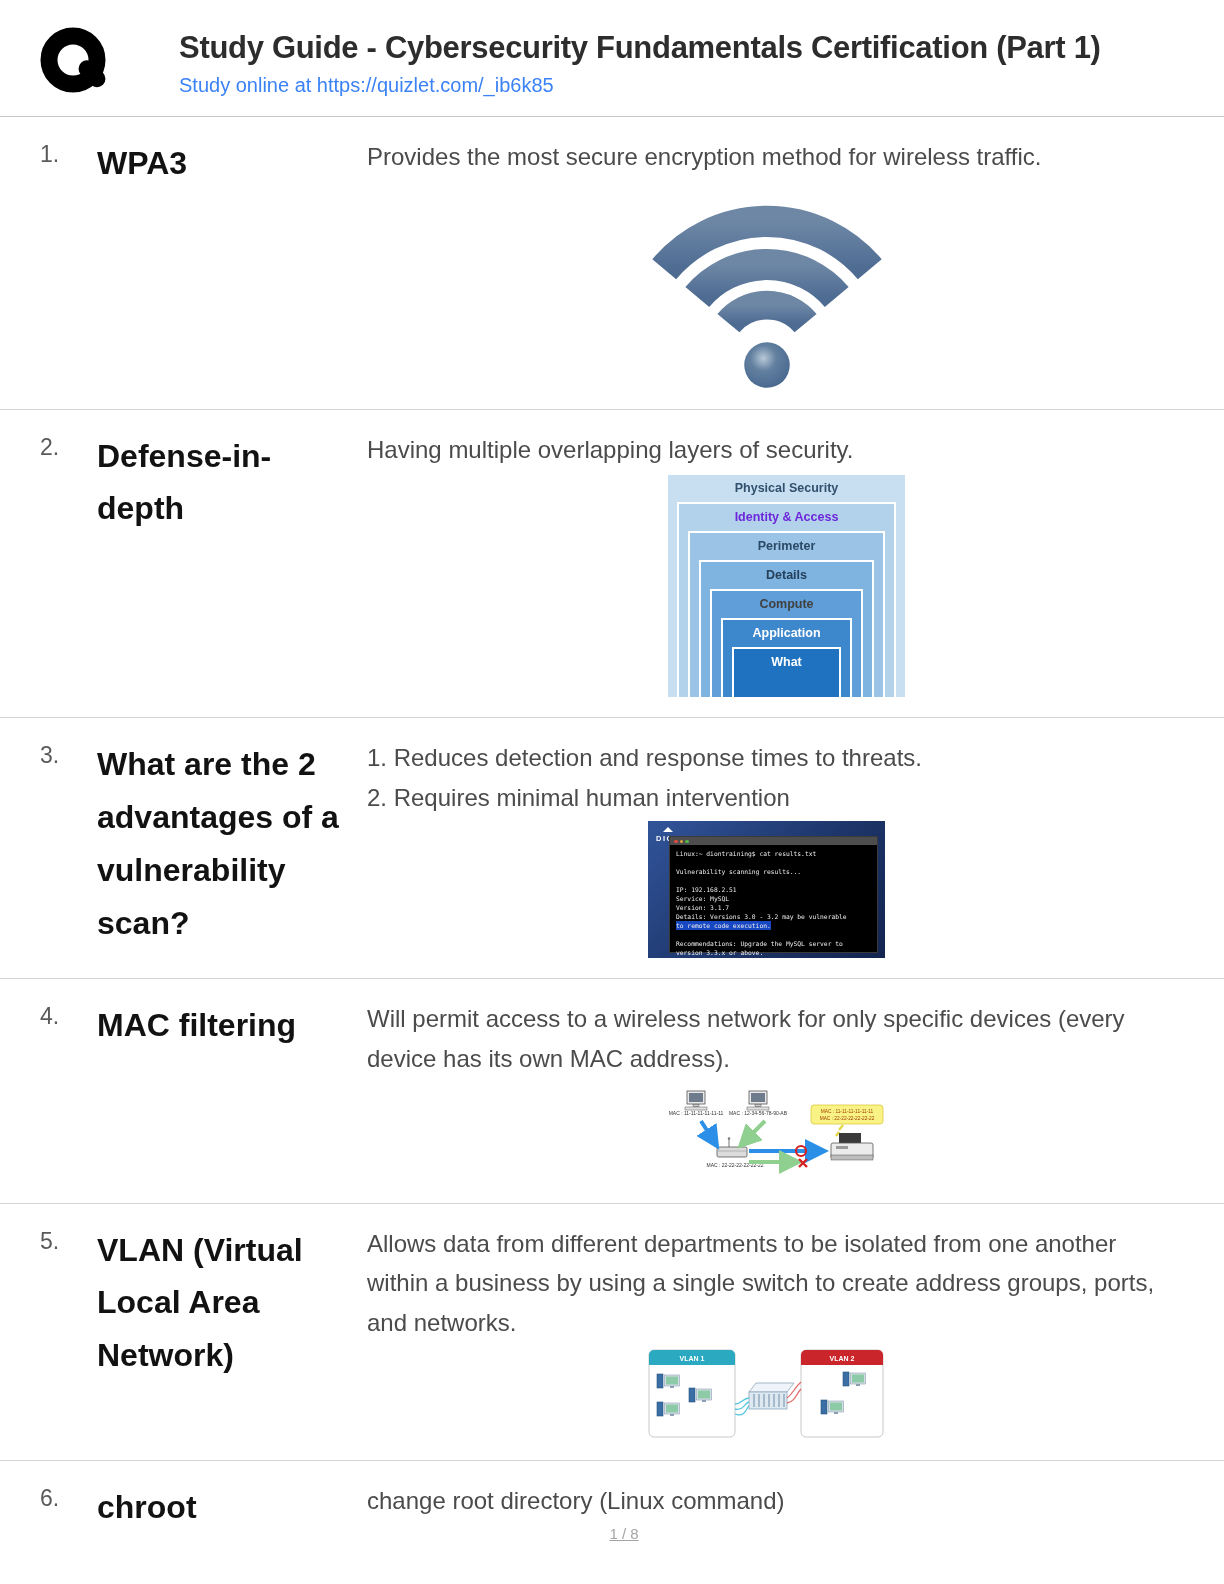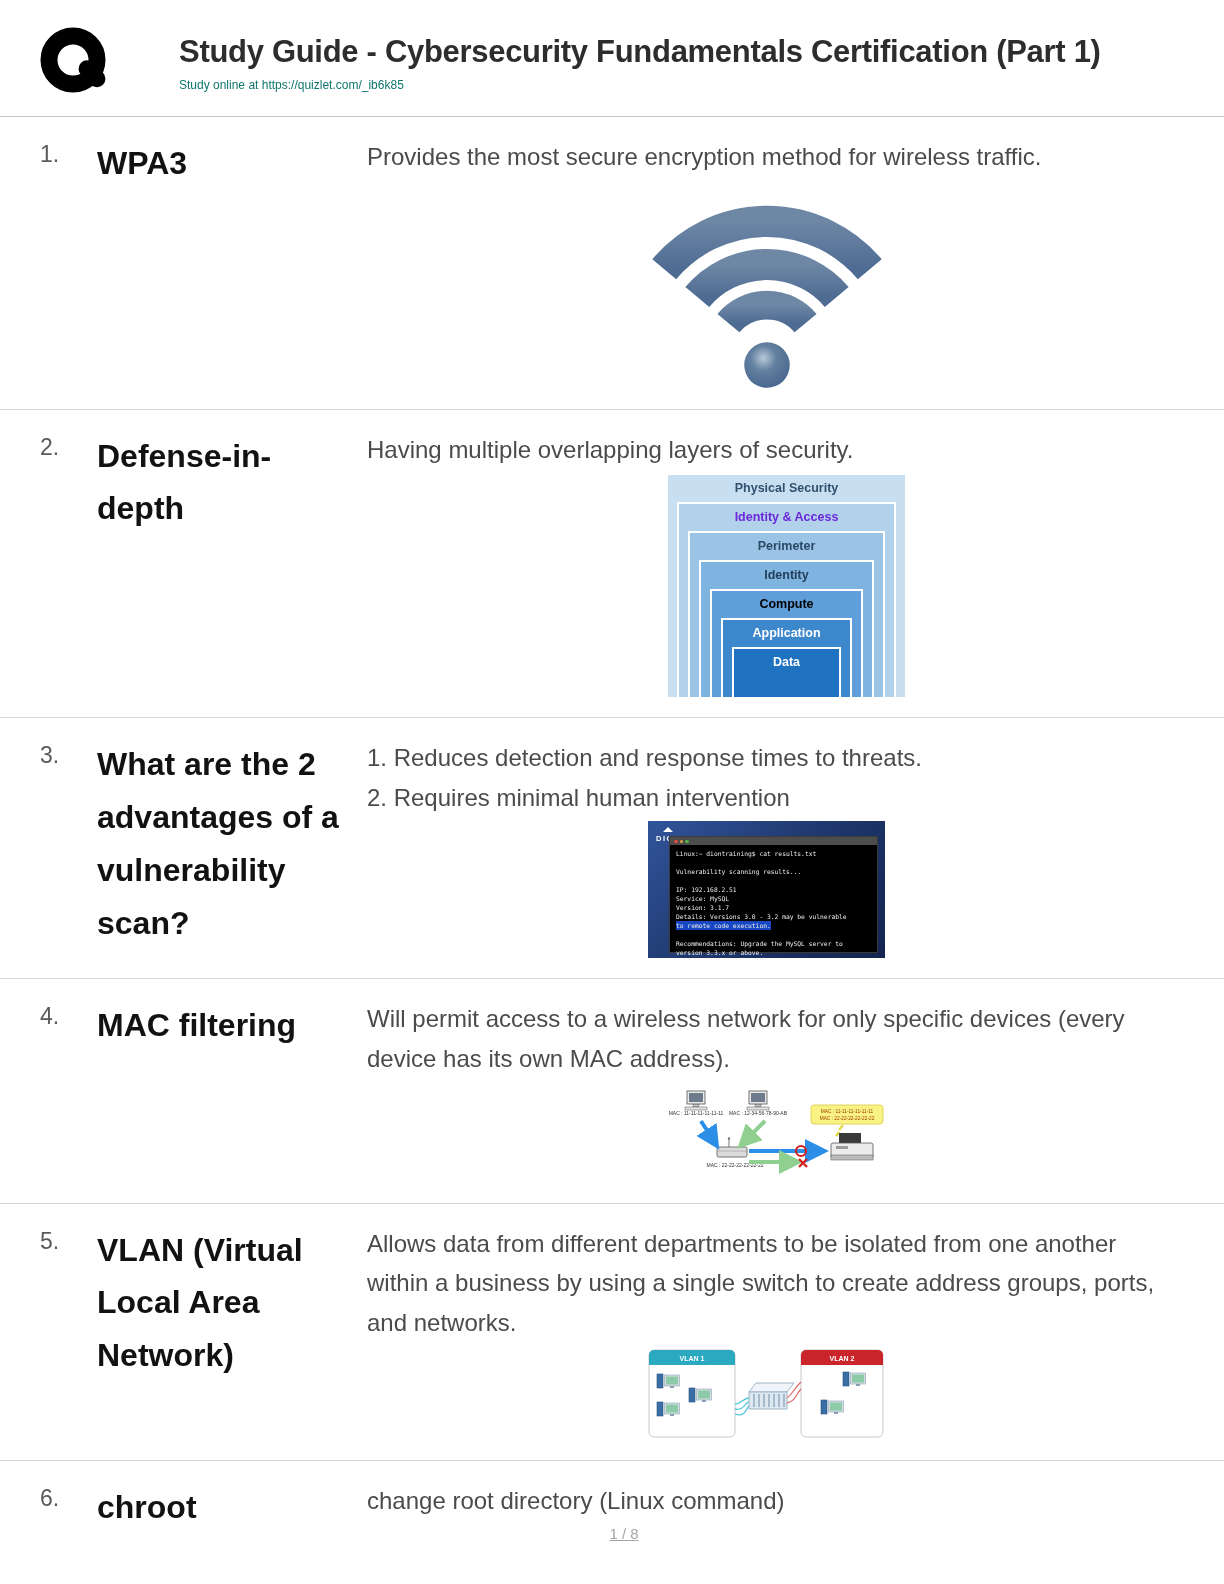--- a/index.html
+++ b/index.html
@@ -8,21 +8,21 @@
     background:#ffffff;
     font-family:"Liberation Sans", sans-serif;
     position:relative;
     color:#222;
   }
   
   .header { display:flex; align-items:center; padding:24px 60px 14px 36px; border-bottom:1px solid #c6c6c6; }
   .logo { width:78px; height:78px; flex:0 0 78px; margin-right:18px; }
   .header-text { display:flex; flex-direction:column;margin-left:47px; }
   .title { font-size:31px; font-weight:600; color:#2d2d2d; letter-spacing:-0.3px; }
-  .subtitle { font-size:12px; color:#0f766e; margin-top:8px; }
+  .subtitle { font-size:20px; color:#3b82f6; margin-top:8px; }
 
   
   .item { display:flex; align-items:flex-start; padding:20px 58px 20px 40px; border-bottom:1px solid #d4d4d4; box-sizing:border-box; }
   .item.last { border-bottom:none; }
   .num  { width:57px; flex:0 0 57px; font-size:23px; color:#5a5a5a; padding-top:4px; }
   .term { width:270px; flex:0 0 270px; font-size:32px; font-weight:bold; color:#121212; line-height:1.65; padding-right:12px; box-sizing:border-box; }
   .def  { flex:1; font-size:24px; color:#4b4b4b; line-height:1.65; }
   .figure { display:flex; justify-content:center; }
 
   .i1 { min-height:283px; } .i2 { min-height:299px; } .i3 { min-height:250px; }
@@ -110,30 +110,30 @@
         <div class="dd-layer dd-root" style="background: rgb(200, 223, 242);">
           <div class="dd-label" style="color: rgb(49, 80, 109);">Physical Security</div>
           <div class="dd-child">
             <div class="dd-layer" style="background: rgb(178, 210, 236);">
               <div class="dd-label" style="color: #6d28d9;">Identity &amp; Access</div>
               <div class="dd-child">
                 <div class="dd-layer" style="background: rgb(154, 195, 230);">
                   <div class="dd-label" style="color: rgb(43, 74, 102);">Perimeter</div>
                   <div class="dd-child">
                     <div class="dd-layer" style="background: rgb(127, 179, 224);">
-                      <div class="dd-label" style="color: rgb(36, 64, 90);">Identity</div>
+                      <div class="dd-label" style="color: rgb(36, 64, 90);">Details</div>
                       <div class="dd-child">
                         <div class="dd-layer" style="background: rgb(95, 158, 216);">
-                          <div class="dd-label" style="color: #000000;">Compute</div>
+                          <div class="dd-label" style="color: #404040;">Compute</div>
                           <div class="dd-child">
                             <div class="dd-layer" style="background: rgb(61, 135, 205);">
                               <div class="dd-label" style="color: rgb(255, 255, 255);">Application</div>
                               <div class="dd-child">
                                 <div class="dd-layer" style="background: rgb(31, 114, 192);">
-                                  <div class="dd-label" style="color: rgb(255, 255, 255);">Data</div>
+                                  <div class="dd-label" style="color: rgb(255, 255, 255);">What</div>
                                 </div>
                               </div>
                             </div>
                           </div>
                         </div>
                       </div>
                     </div>
                   </div>
                 </div>
               </div>

